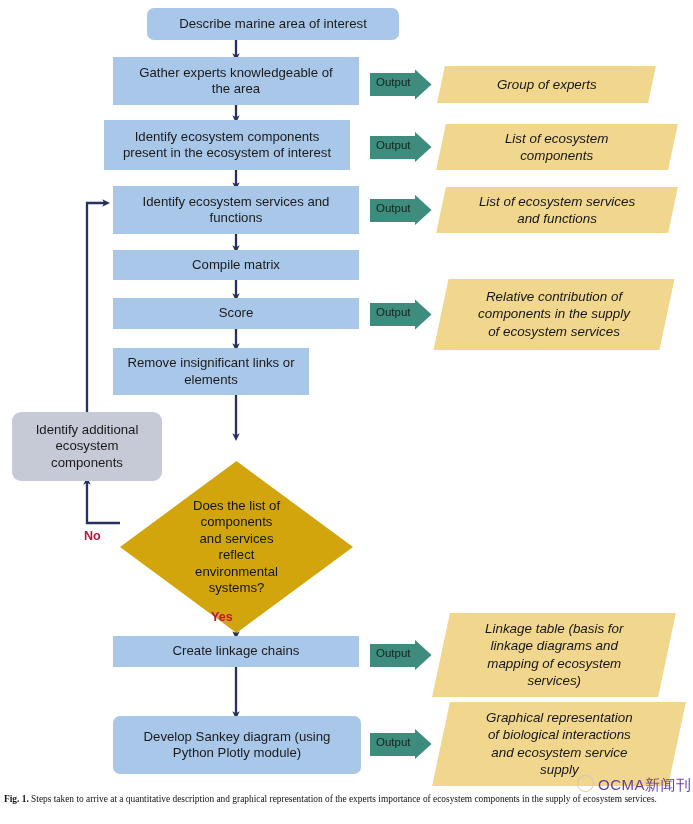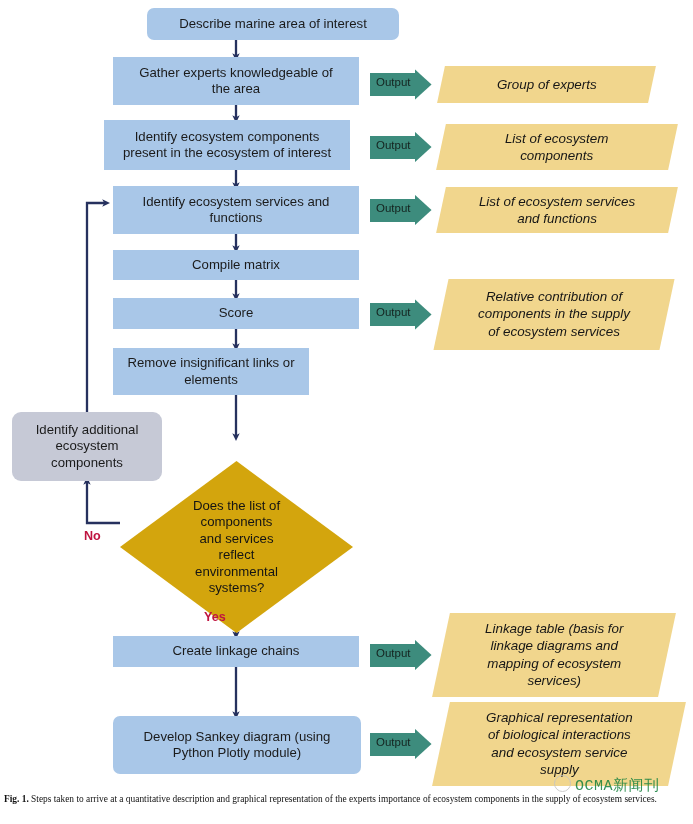--- a/index.html
+++ b/index.html
@@ -110,27 +110,27 @@
     position:absolute;left:4px;top:793px;width:684px;
     font-family:"Liberation Serif","DejaVu Serif",serif;
     font-size:9.4px;line-height:1.45;
     color:#111;
     text-align:justify;
   }
   #caption b{font-weight:bold;}
 
   
   #watermark{
-    position:absolute;left:554px;top:775px;
+    position:absolute;left:577px;top:775px;
     font-size:15px;
-    color:#15803d;
+    color:#4c1d95;
     letter-spacing:0.5px;
     opacity:.85;
     white-space:nowrap;
-    font-family:Liberation Mono, monospace;
+    font-family:Liberation Sans, sans-serif;
   }
   #watermark .wm-mark{
     display:inline-block;
     width:15px;height:15px;
     border-radius:50%;
     border:1.4px solid #c3c3c3;
     margin-right:4px;
     vertical-align:-2px;
   }
 </style>
@@ -204,21 +204,21 @@
     <div class="diamond-shape"></div>
     <div class="diamond-text">Does the list of
 components
 and services
 reflect
 environmental
 systems?</div>
   </div>
 
   <div class="branchlbl" style="left:84px;top:529px;">No</div>
-  <div class="branchlbl" style="left:204px;top:610px;">Yes</div>
+  <div class="branchlbl" style="left:211px;top:610px;">Yes</div>
 
   <div class="node proc" style="left:113px;top:636px;width:246px;height:31px;">
     <span>Create linkage chains</span>
   </div>
 
   <div class="node proc round" style="left:113px;top:716px;width:248px;height:58px;">
     <span>Develop Sankey diagram (using
 Python Plotly module)</span>
   </div>
 

